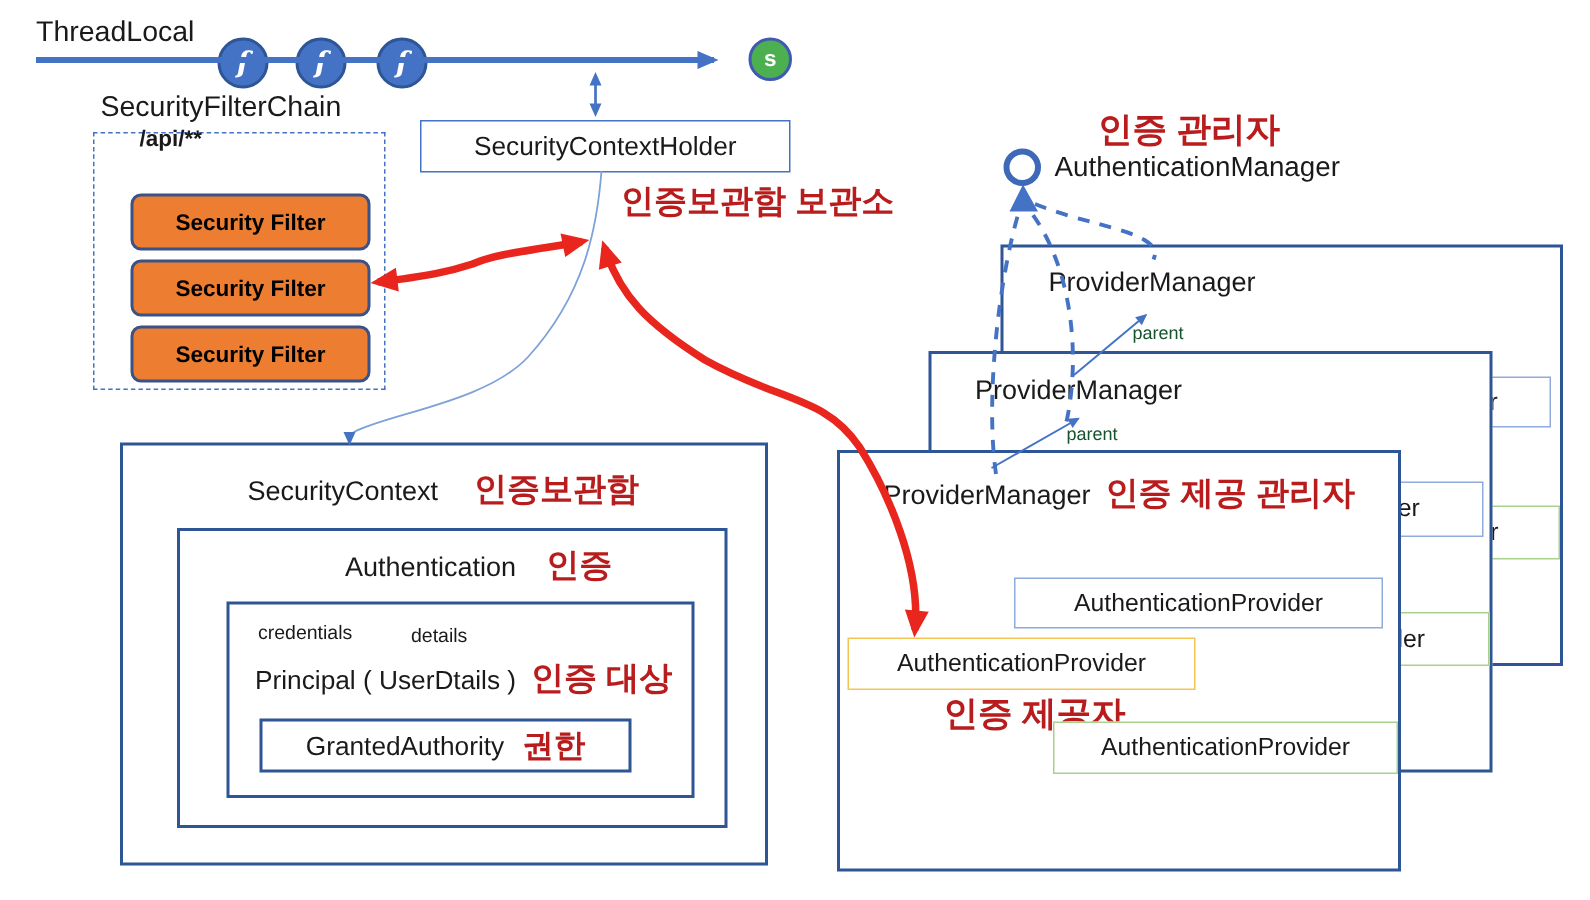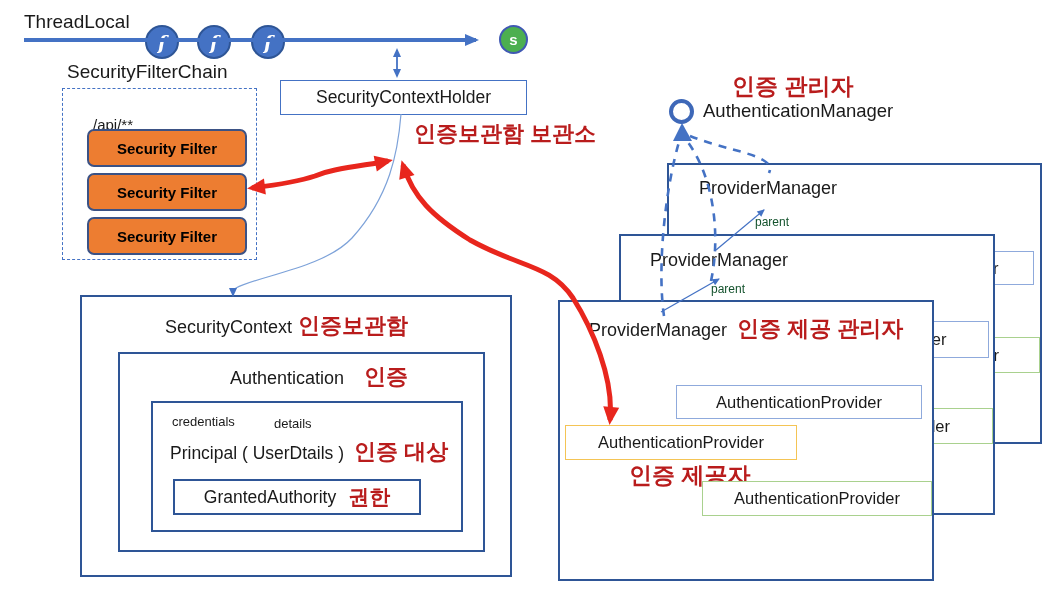--- a/index.html
+++ b/index.html
@@ -84,39 +84,39 @@
   </div>
   <div class="abs fcircle" style="left:251px;top:25px;z-index:4;">
     <span>f</span>
   </div>
   <div class="abs scircle" style="left:499px;top:25px;z-index:4;">
     <span>s</span>
   </div>
 
   <div class="abs lbl code19" style="left:67px;top:61px;z-index:4;">SecurityFilterChain</div>
   <div class="abs dashedchain" style="left:62px;top:88px;width:193px;height:170px;z-index:1;"></div>
-  <div class="abs lbl" style="left:93px;top:116px;font-size:15px;font-weight:400;z-index:2;">/api/**</div>
+  <div class="abs lbl" style="left:93px;top:84px;font-size:15px;font-weight:700;z-index:2;">/api/**</div>
   <div class="abs filterbox" style="top:129px;z-index:2;">
     <span>Security Filter</span>
   </div>
   <div class="abs filterbox" style="top:173px;z-index:2;">
     <span>Security Filter</span>
   </div>
   <div class="abs filterbox" style="top:217px;z-index:2;">
     <span>Security Filter</span>
   </div>
 
   <div class="abs" style="left:280px;top:80px;width:245px;height:33px;border:1.6px solid #4472c4;background:#fff;
               display:flex;align-items:center;justify-content:center;z-index:4;">
     <span class="lbl" style="font-size:17.5px;">SecurityContextHolder</span>
   </div>
   <div class="abs ko" style="left:414px;top:119px;font-size:22px;z-index:6;">인증보관함 보관소</div>
 
   <div class="abs navybox" style="left:80px;top:295px;width:428px;height:278px;z-index:1;">
-    <div class="abs titlerow" style="left:83px;top:14px;gap:6px;">
+    <div class="abs titlerow" style="left:83px;top:14px;gap:24px;">
       <span class="lbl code18">SecurityContext</span>
       <span class="ko" style="font-size:22px;">인증보관함</span>
     </div>
     <div class="abs thinnavy" style="left:36px;top:55px;width:363px;height:196px;">
       <div class="abs thinnavy" style="left:31px;top:47px;width:308px;height:127px;">
         <span class="abs lbl small" style="left:19px;top:11px;">credentials</span>
         <span class="abs lbl small" style="left:121px;top:13px;">details</span>
         <div class="abs titlerow" style="left:17px;top:34px;gap:10px;">
           <span class="lbl" style="font-size:17.5px;">Principal ( UserDtails )</span>
           <span class="ko" style="font-size:22px;">인증 대상</span>

